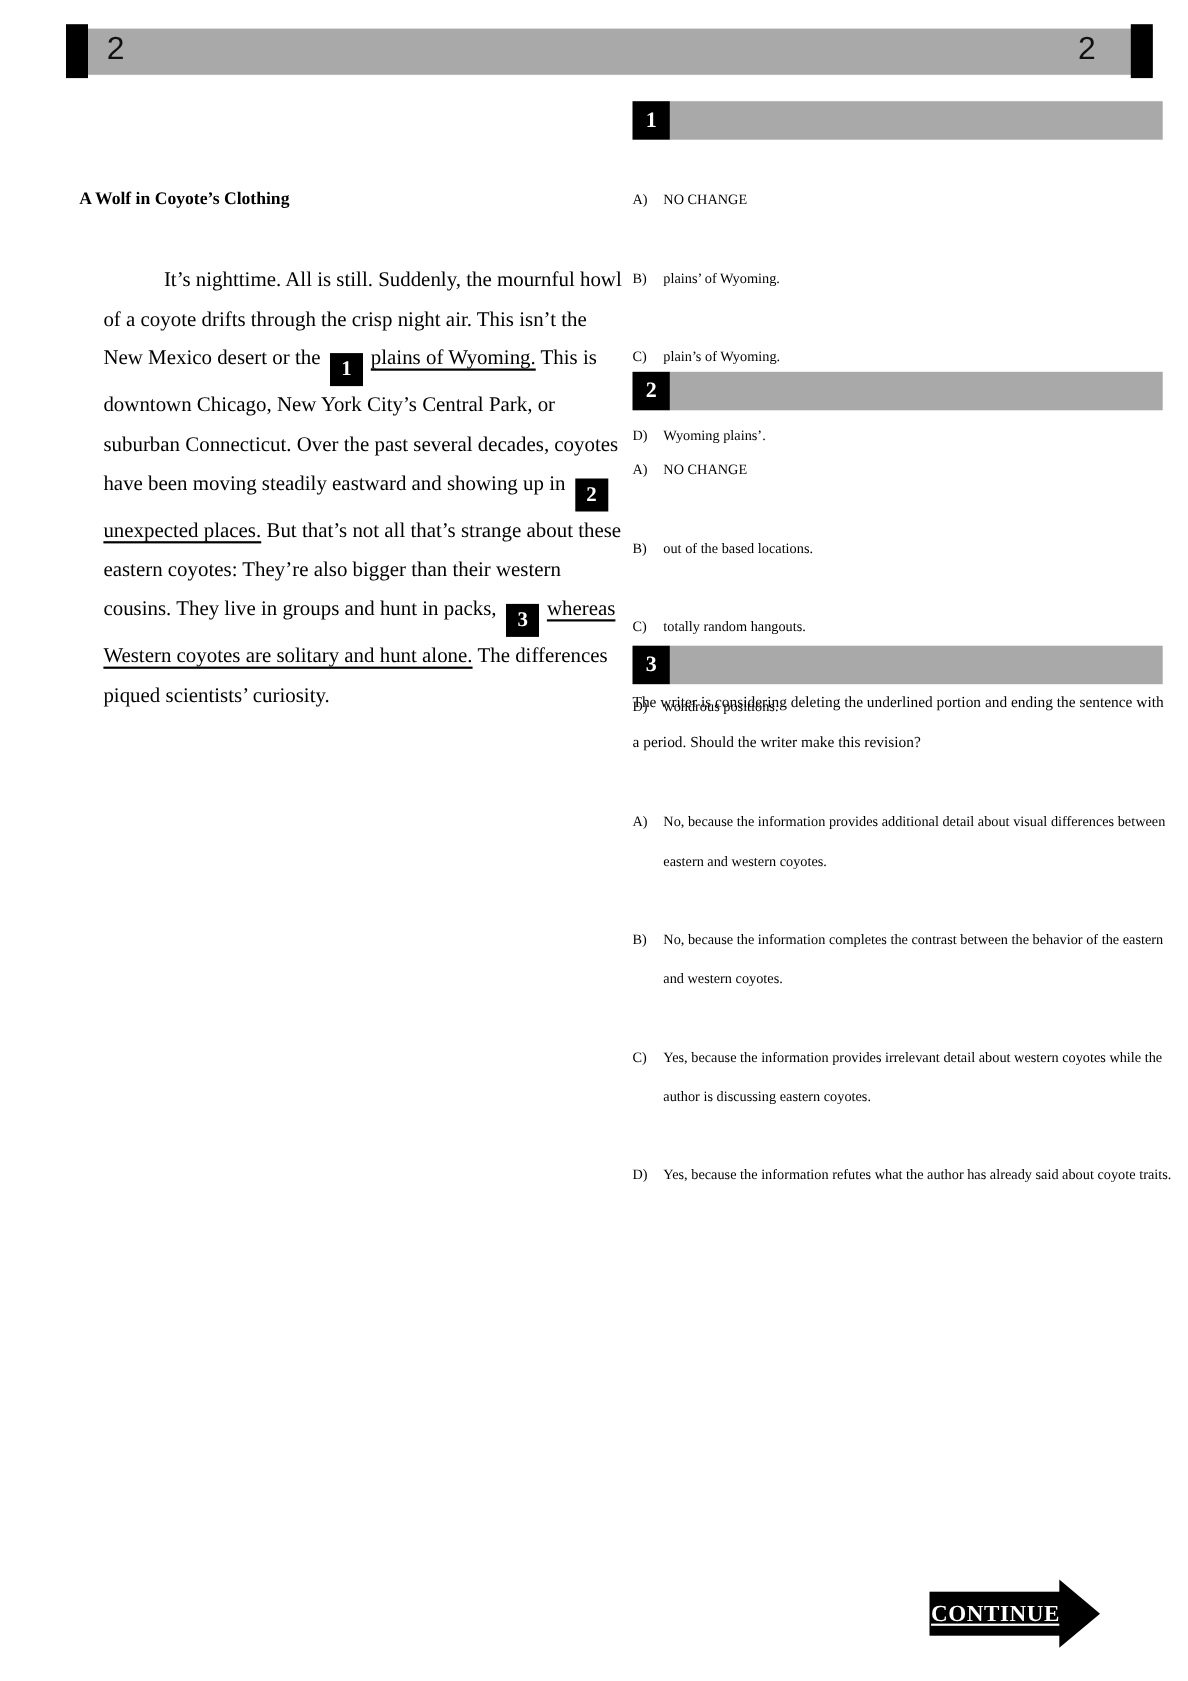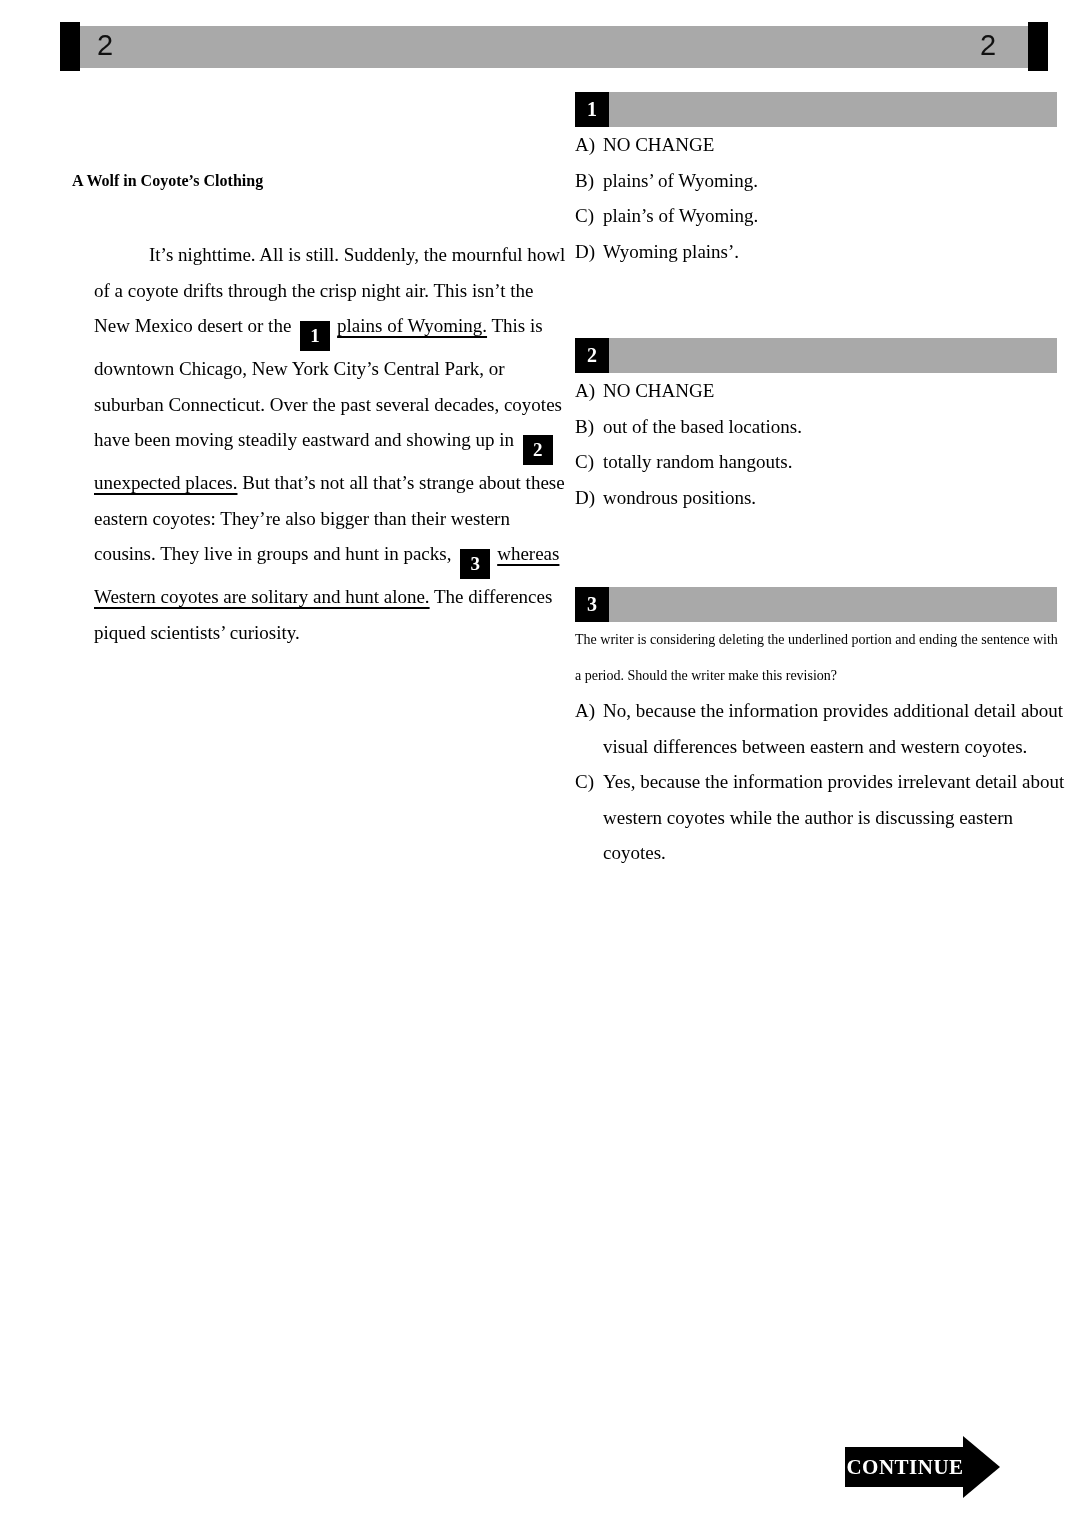--- a/index.html
+++ b/index.html
@@ -71,31 +71,32 @@
   #q2 { top:338px; }
   #q3 { top:587px; }
   .qbar { display:flex; height:35px; width:482px; }
   .qbar-num {
     width:34px; background:#000; color:#fff;
     font-weight:bold; font-size:20px;
     display:flex; align-items:center; justify-content:center;
   }
   .qbar-fill { flex:1; background:#a9a9a9; }
   .stem { font-size:14px; line-height:35.5px; }
-  .option { font-size:19px; line-height:35.5px; padding-left:28px; }
+  .option { font-size:13px; line-height:35.5px; padding-left:28px;margin-top:36px; }
   .opt-letter { display:inline-block; width:28px; margin-left:-28px; }
 
   
   .continue-rect {
     position:absolute; left:845px; top:1447px;
     width:120px; height:40px;
     background:#000; color:#fff;
     font-weight:bold; font-size:21px;
     display:flex; align-items:center; justify-content:center;
     letter-spacing:0.5px;
+    text-decoration:underline;
   }
   .continue-tri {
     position:absolute; left:963px; top:1436px;
     width:0; height:0;
     border-top:31px solid transparent;
     border-bottom:31px solid transparent;
     border-left:37px solid #000;
   }
 </style>
 </head>
@@ -139,20 +140,22 @@
   </div>
 
   <div class="question" id="q3">
     <div class="qbar">
       <div class="qbar-num">3</div>
       <div class="qbar-fill"></div>
     </div>
     <div class="stem">The writer is considering deleting the underlined portion and ending the sentence with a period. Should the writer make this revision?</div>
     <div class="options">
         <div class="option"><span class="opt-letter">A)</span><span class="opt-text">No, because the information provides additional detail about visual differences between eastern and western coyotes.</span></div>
+        <div class="option"><span class="opt-letter">B)</span><span class="opt-text">No, because the information completes the contrast between the behavior of the eastern and western coyotes.</span></div>
         <div class="option"><span class="opt-letter">C)</span><span class="opt-text">Yes, because the information provides irrelevant detail about western coyotes while the author is discussing eastern coyotes.</span></div>
+        <div class="option"><span class="opt-letter">D)</span><span class="opt-text">Yes, because the information refutes what the author has already said about coyote traits.</span></div>
       </div>
   </div>
 
   <div class="continue-rect">CONTINUE</div>
   <div class="continue-tri"></div>
 
 </div>
 
 </body></html>

